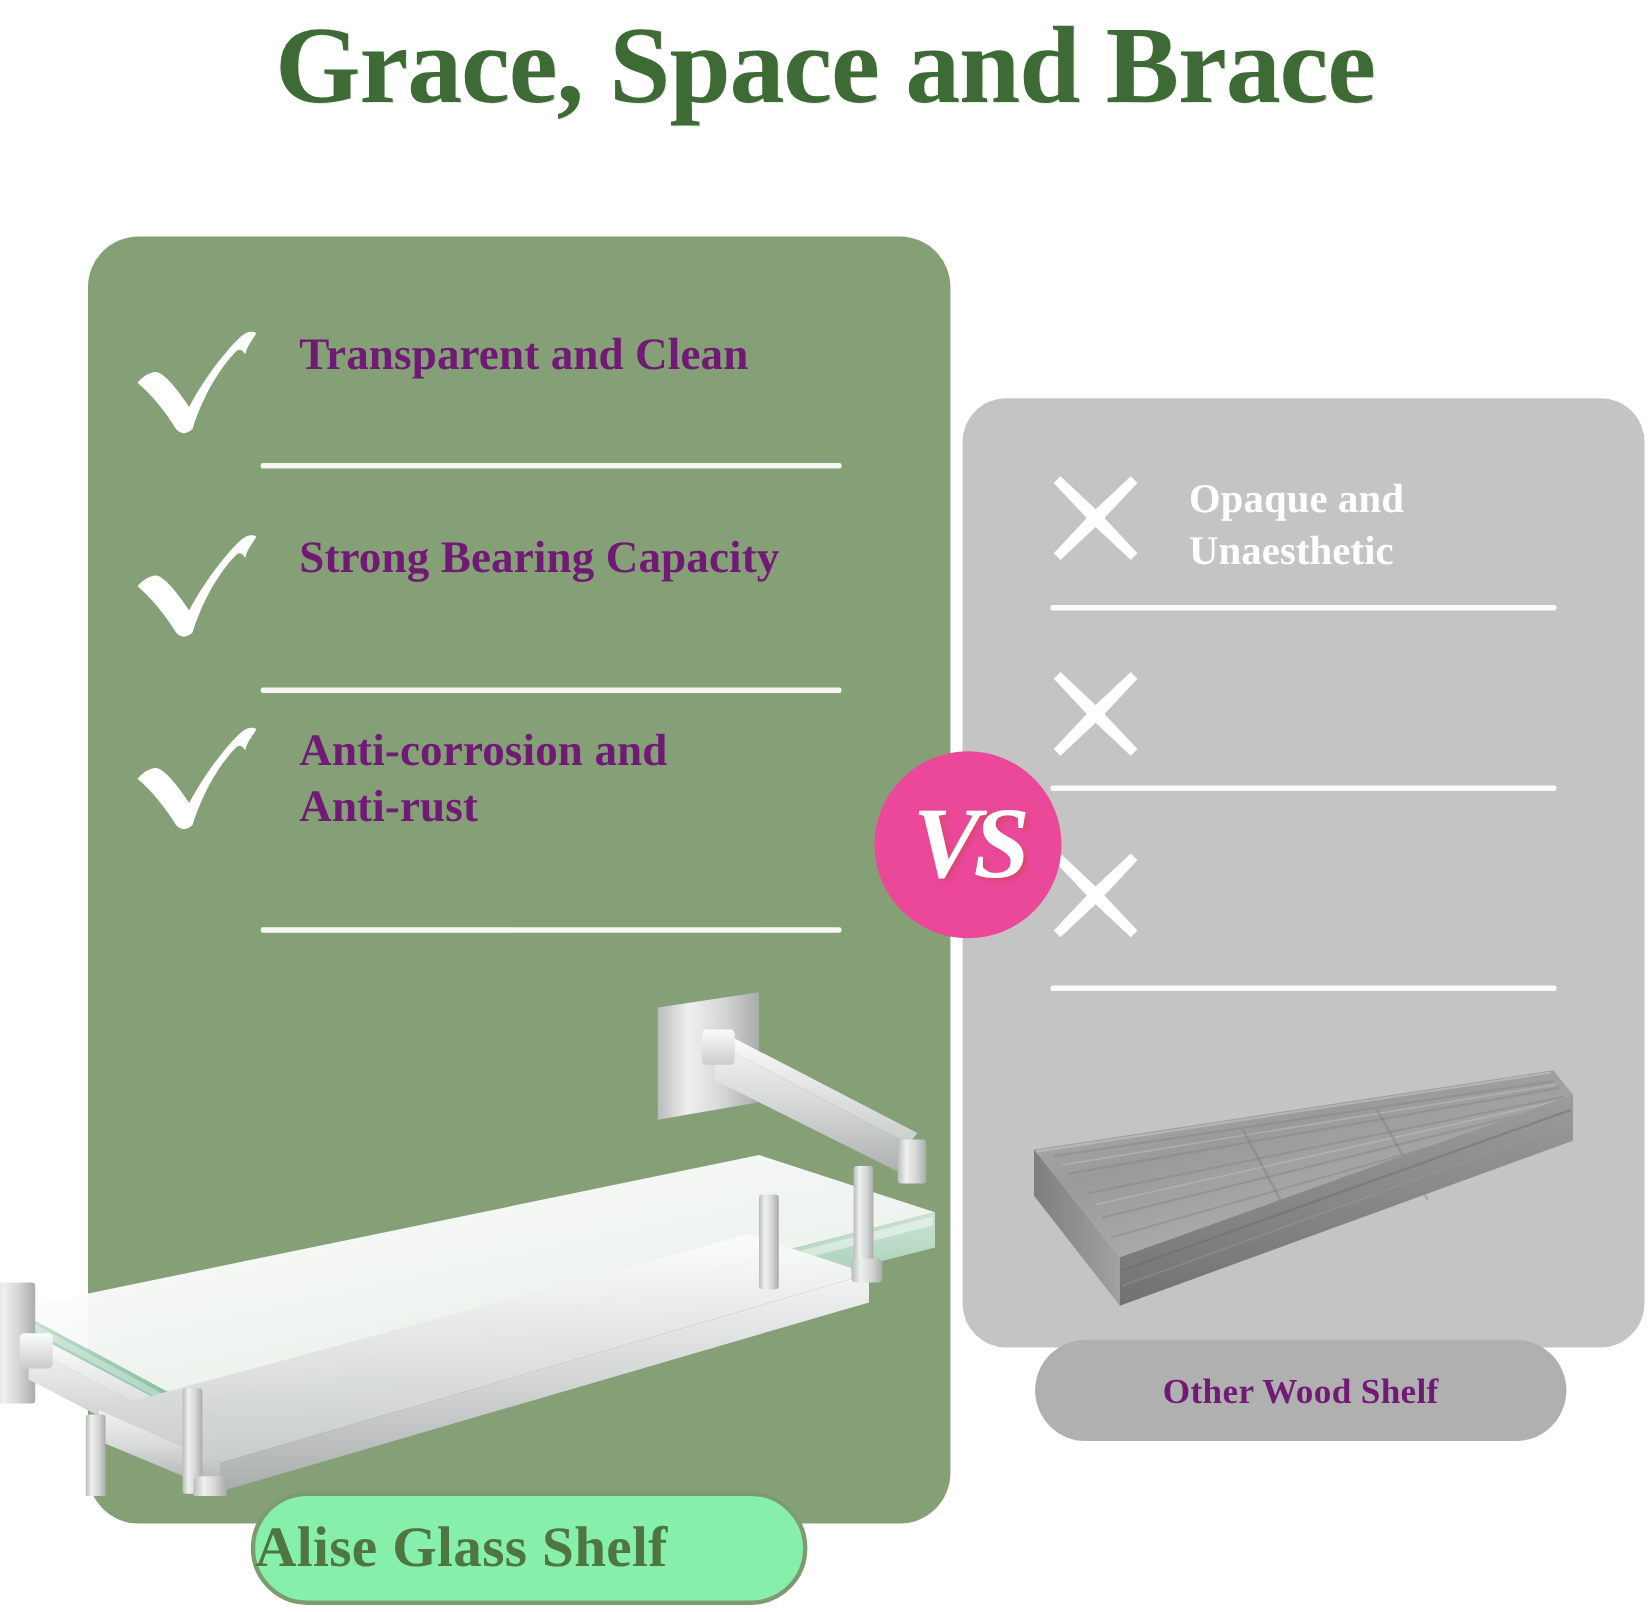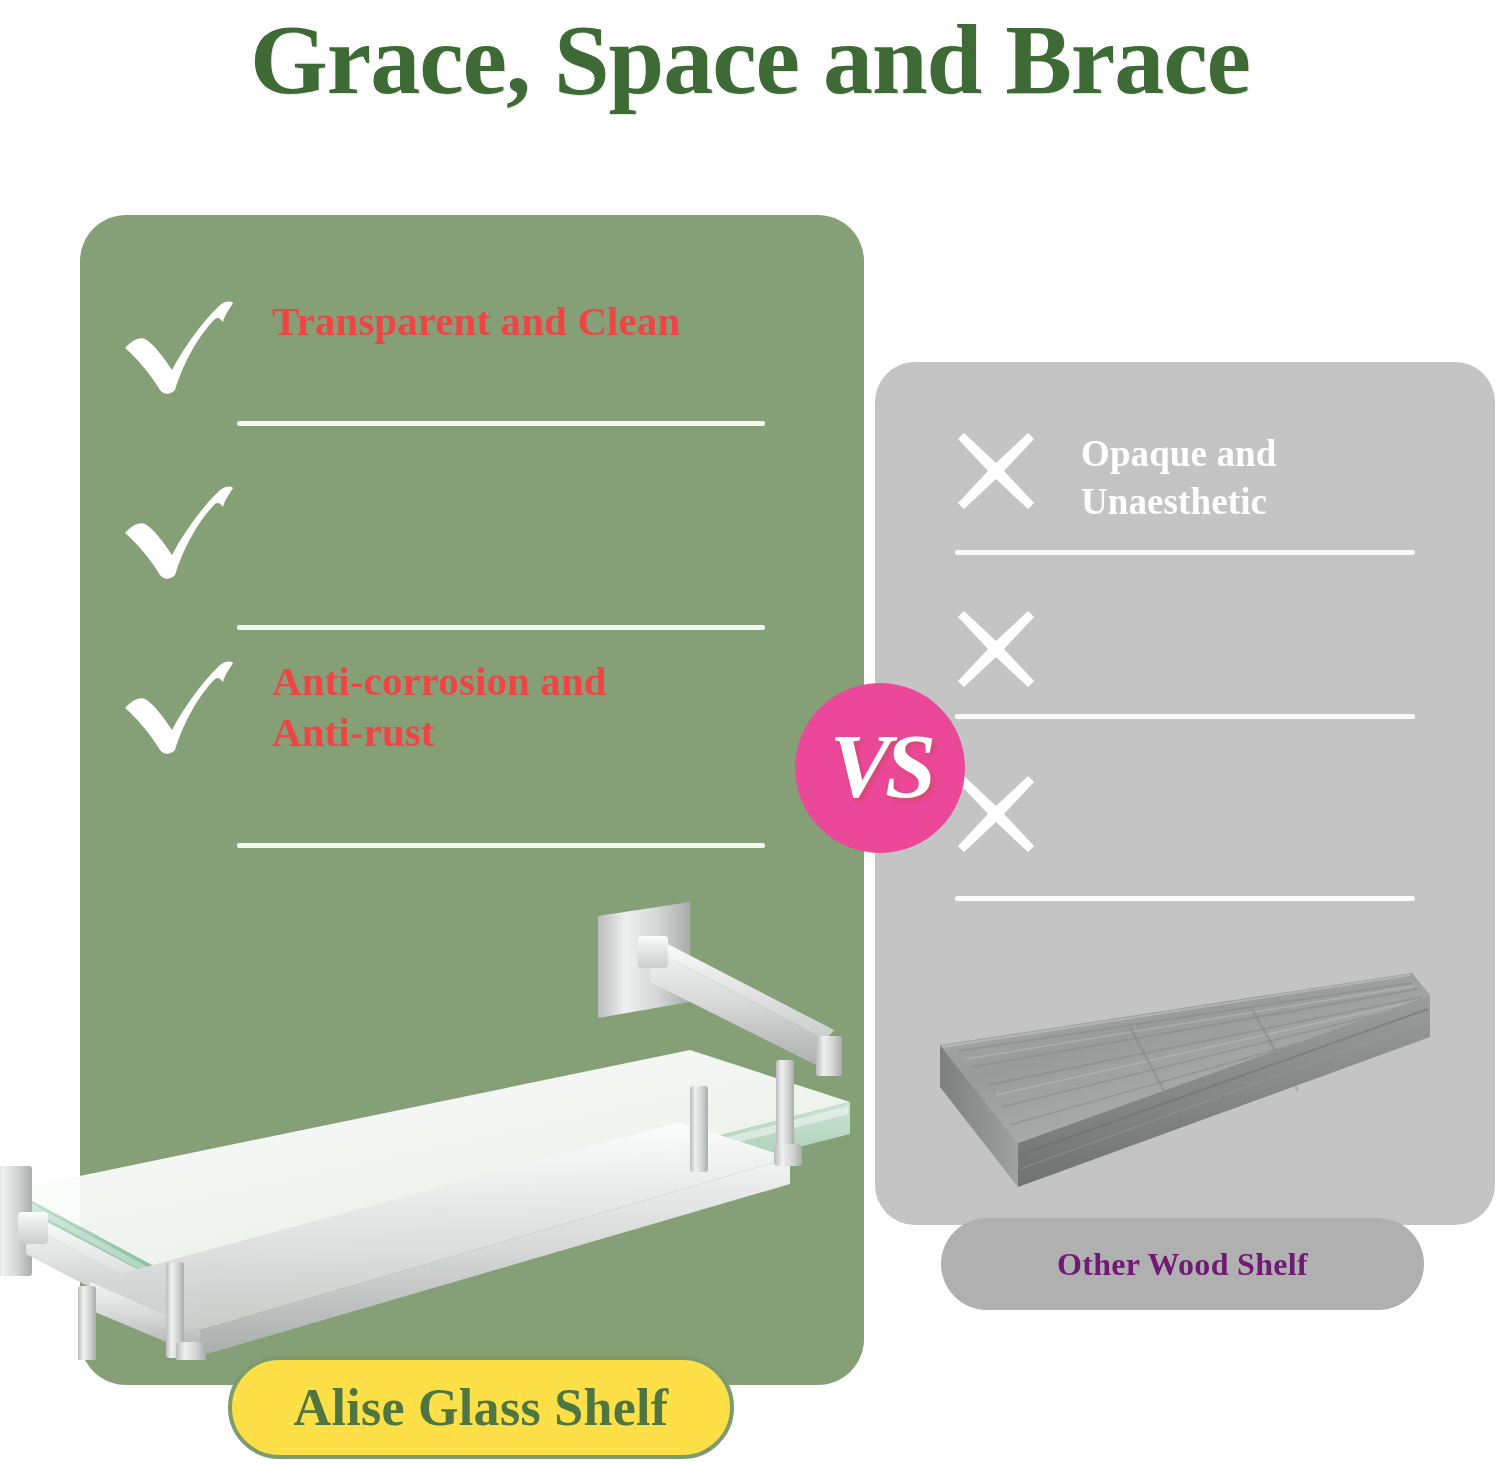--- a/index.html
+++ b/index.html
@@ -62,21 +62,21 @@
   }
 
   
   .g-row {
     position: absolute;
     display: flex;
     align-items: flex-start;
     left: 120px;
   }
   .g-row .label {
-    color: #ef4444;
+    color: #701a75;
     font-family: "Liberation Serif", serif;
     font-weight: bold;
     font-size: 41px;
     line-height: 51px;
     margin-left: 34px;
     letter-spacing: 0.1px;
     white-space: pre-line;
   }
 
   .check-icon { width: 118px; height: 100px; flex: none; display:block; }
@@ -144,26 +144,26 @@
     transform: translateY(-2px);
   }
 
   
   #pill-green {
     position: absolute;
     left: 228px;
     top: 1356px;
     width: 506px;
     height: 103px;
-    background: #fde047;
+    background: #86efac;
     border: 4px solid #7e9b6f;
     border-radius: 56px;
     display: flex;
     align-items: center;
-    justify-content: center;
+    justify-content: flex-start;
   }
   #pill-green .pill-text {
     font-family: "Liberation Serif", serif;
     font-weight: bold;
     font-size: 52px;
     color: #4f7540;
     letter-spacing: 0.3px;
   }
 
   #pill-gray {
@@ -223,20 +223,21 @@
   </div>
 
   <div class="g-divider" style="top:421px;"></div>
 
   <div class="g-row" style="top:481px;">
     <svg class="check-icon" viewBox="0 0 118 100">
       <path d="M5 52 C10 46 19 40 25 43 C34 48 44 62 52 74 C62 55 80 28 99 10
                C103 6 110 4 113 7 C109 14 105 18 103 26 C100 22 98 21 95 23
                C78 40 63 68 55 94 C50 99 44 99 40 94 C31 79 17 62 5 52 Z" fill="#ffffff"></path>
     </svg>
+    <div class="label">Strong Bearing Capacity</div>
   </div>
 
   <div class="g-divider" style="top:625px;"></div>
 
   <div class="g-row" style="top:656px;">
     <svg class="check-icon" viewBox="0 0 118 100">
       <path d="M5 52 C10 46 19 40 25 43 C34 48 44 62 52 74 C62 55 80 28 99 10
                C103 6 110 4 113 7 C109 14 105 18 103 26 C100 22 98 21 95 23
                C78 40 63 68 55 94 C50 99 44 99 40 94 C31 79 17 62 5 52 Z" fill="#ffffff"></path>
     </svg>

